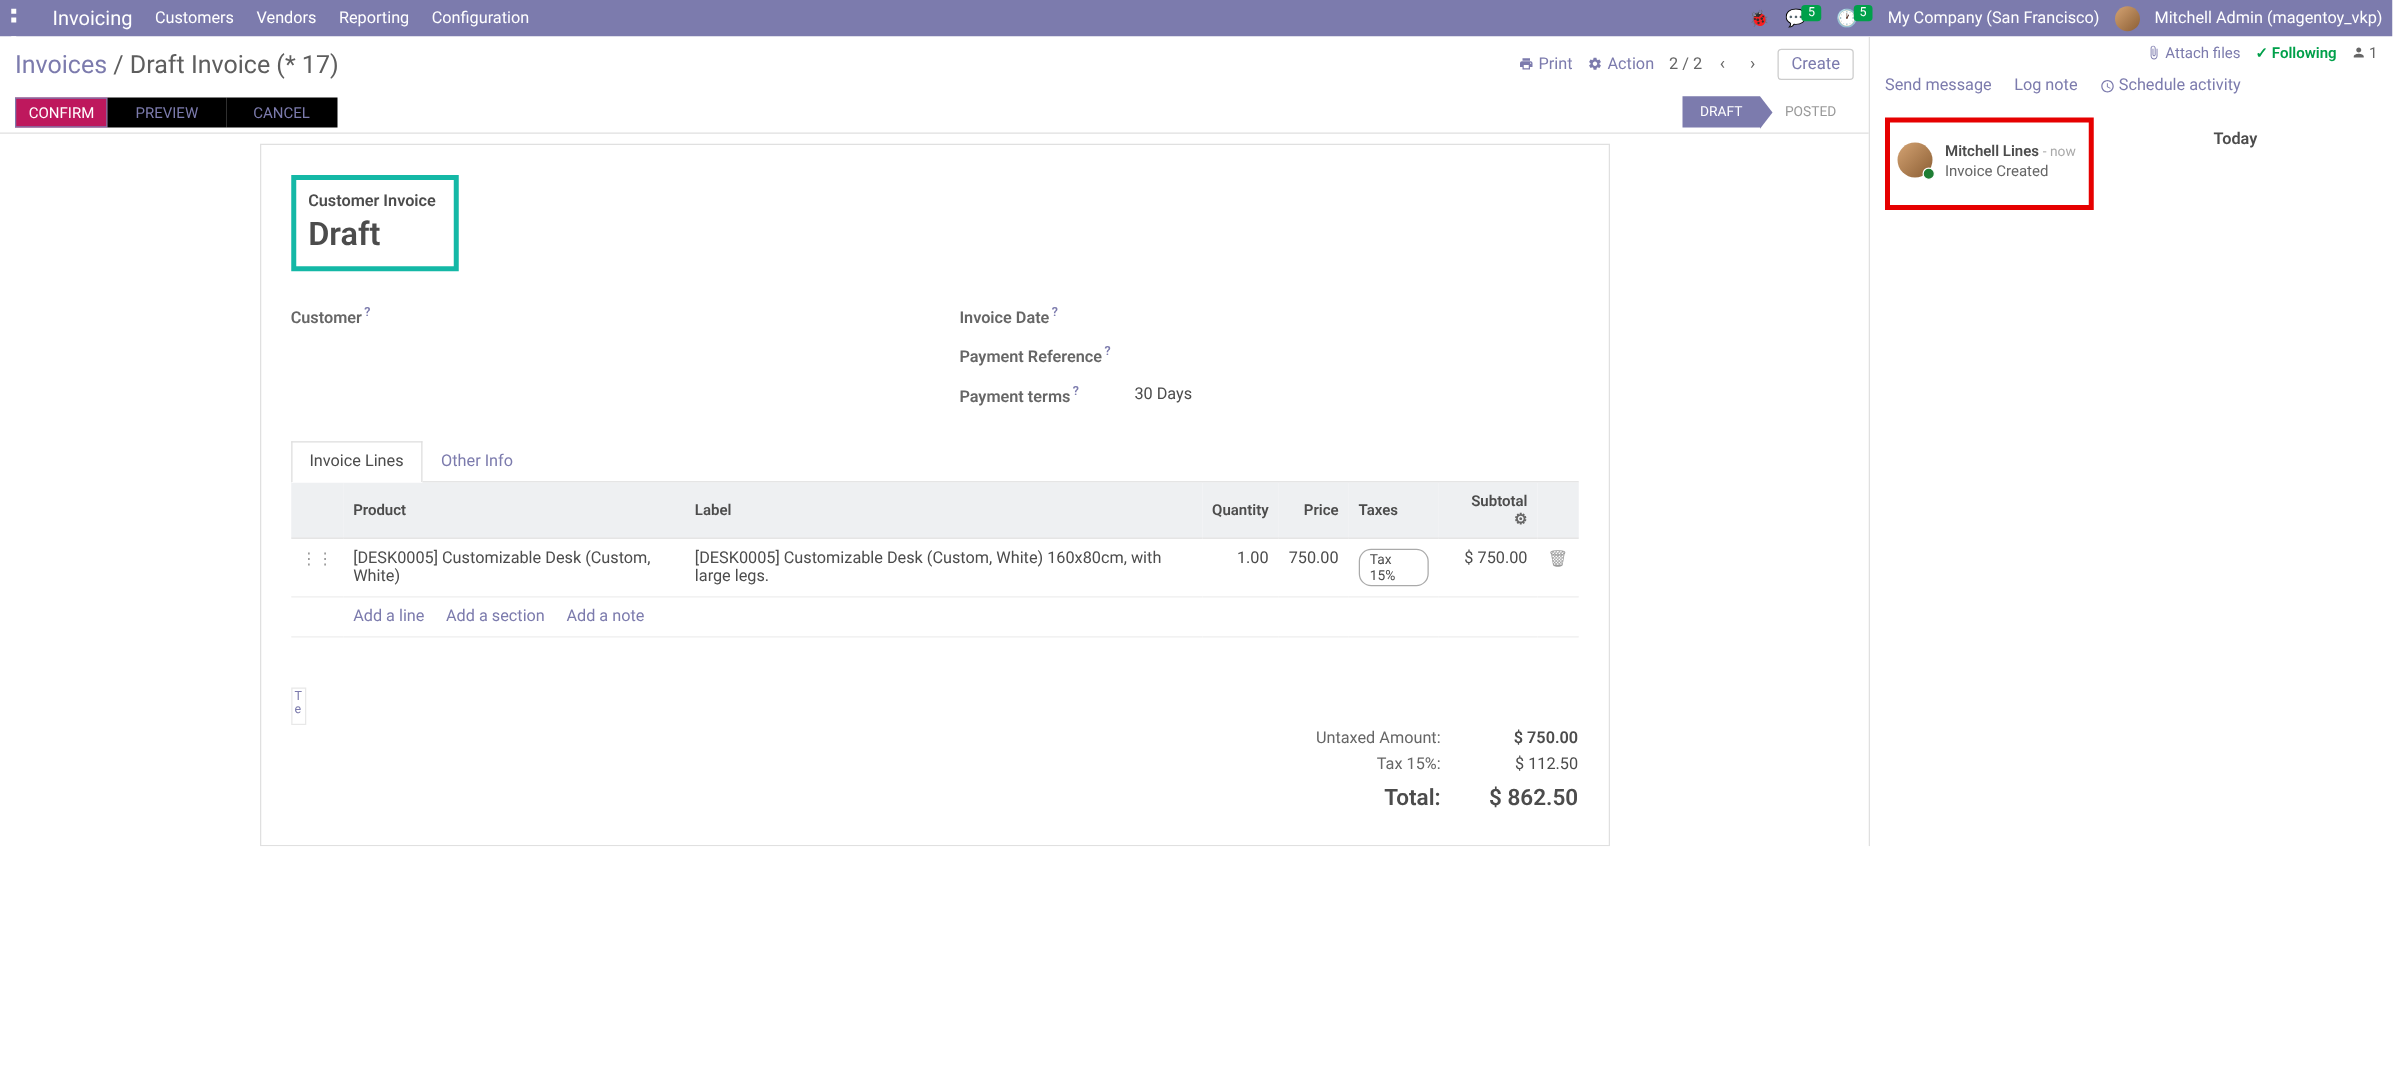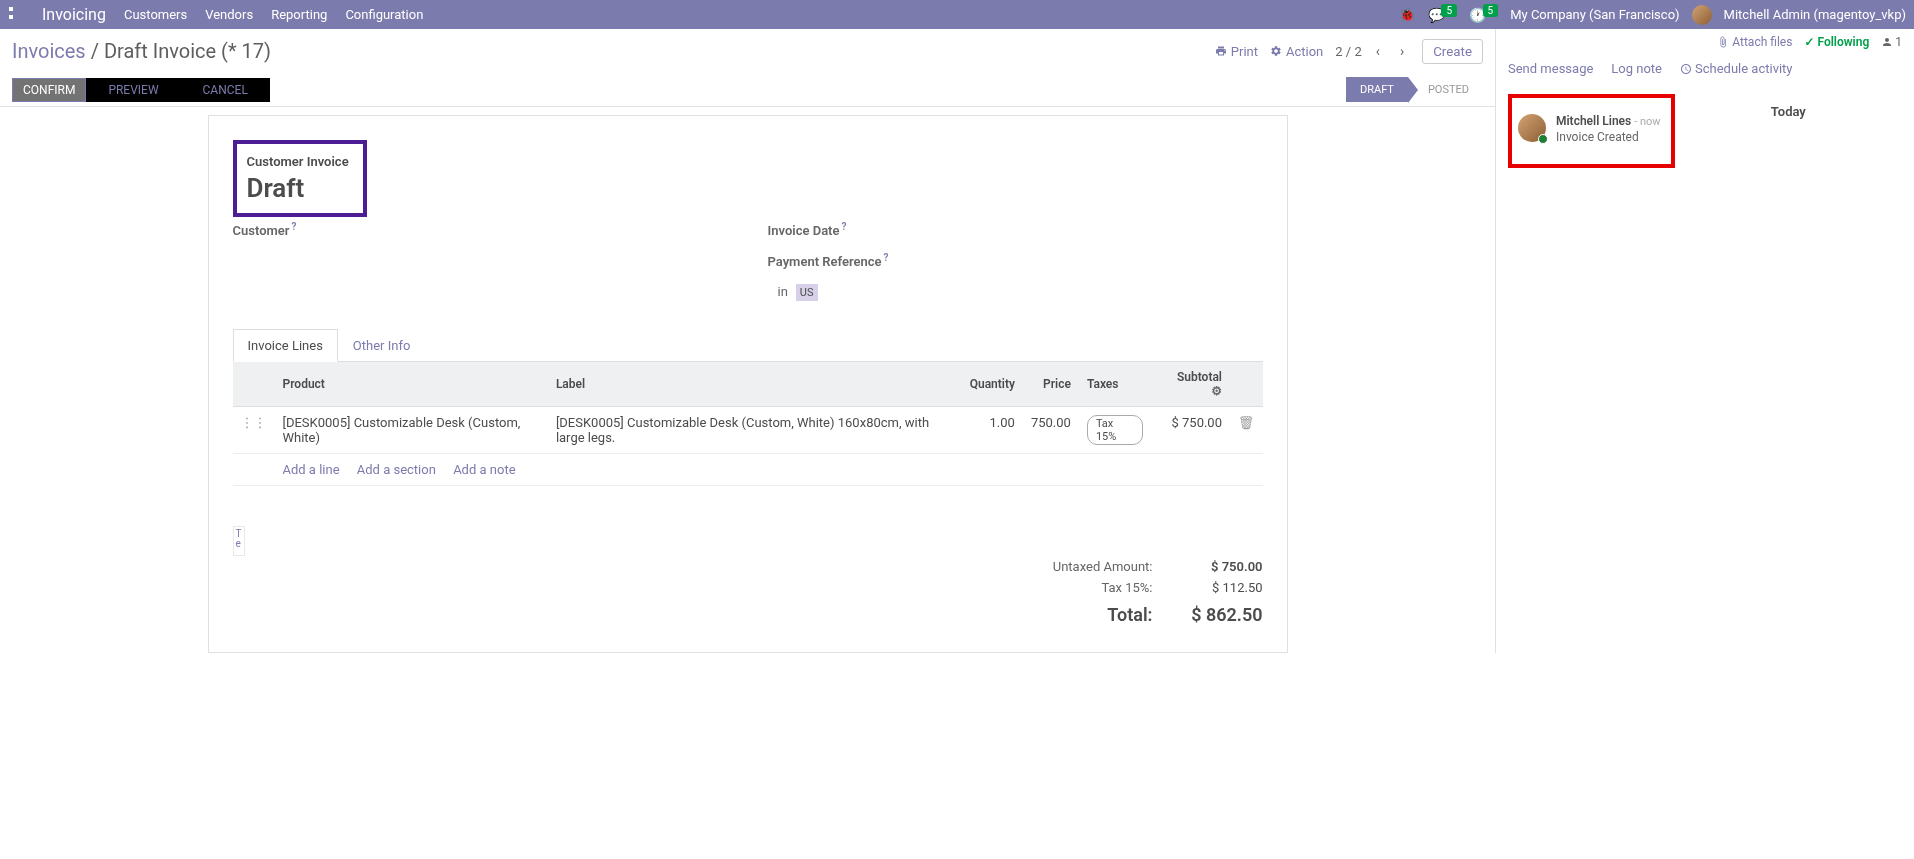--- a/index.html
+++ b/index.html
@@ -25,30 +25,30 @@
 .pager { display: flex; align-items: center; gap: 8px; color: #666; }
 .pager-arrow { cursor: pointer; padding: 2px 6px; color: #666; font-size: 14px; }
 .btn-create { border: 1px solid #ccc; background: #fff; color: #7c7bad; padding: 4px 10px; border-radius: 3px; cursor: pointer; }
 
 .main-layout { display: flex; }
 .content-area { flex: 1; border-right: 1px solid #e0e0e0; }
 .chatter { width: 418px; padding: 0; }
 
 .status-bar { display: flex; justify-content: space-between; align-items: center; padding: 4px 12px; border-bottom: 1px solid #e0e0e0; }
 .status-left { display: flex; gap: 0; }
-.btn-confirm { background: #737373; color: #fff; border: 1px solid #7c7bad; padding: 4px 10px; font-size: 12px; cursor: pointer; }
+.btn-confirm { background: #be185d; color: #fff; border: 1px solid #7c7bad; padding: 4px 10px; font-size: 12px; cursor: pointer; }
 .btn-secondary { background: #000000; color: #7c7bad; border: none; padding: 4px 22px; font-size: 12px; cursor: pointer; }
 .status-right { display: flex; align-items: center; }
 .status-arrow { display: inline-flex; align-items: center; position: relative; }
 .status-draft { background: #7c7bad; color: #fff; padding: 6px 14px; font-size: 11px; position: relative; }
 .status-draft::after { content: ''; position: absolute; right: -10px; top: 0; border-left: 10px solid #7c7bad; border-top: 13px solid transparent; border-bottom: 13px solid transparent; }
 .status-posted { color: #999; padding: 6px 14px 6px 20px; font-size: 11px; }
 
 .form-sheet { max-width: 1080px; margin: 0 auto; background: #fff; border: 1px solid #e0e0e0; margin-top: 8px; padding: 24px; }
-.red-box { border: 4px solid #4c1d95; display: inline-block; padding: 10px 14px 10px 10px; margin-bottom: 4px; }
+.red-box { border: 4px solid #14b8a6; display: inline-block; padding: 10px 14px 10px 10px; margin-bottom: 28px; }
 .doc-type { font-size: 13px; font-weight: 600; }
 .doc-status { font-size: 26px; font-weight: 600; margin-top: 4px; }
 
 .form-row { display: flex; gap: 40px; margin-bottom: 20px; }
 .form-col { flex: 1; }
 .field-group { display: flex; margin-bottom: 8px; align-items: flex-start; }
 .field-label { width: 140px; font-size: 13px; font-weight: 600; color: #666; position: relative; }
 .field-label sup { color: #7c7bad; font-size: 10px; margin-left: 2px; }
 .field-value { flex: 1; font-size: 13px; }
 .customer-box { background: #fde7e7; padding: 8px 10px; flex: 1; }
@@ -188,23 +188,23 @@
         </div>
         <div class="form-col">
           <div class="field-group">
             <div class="field-label"><span>Invoice Date</span><sup>?</sup></div>
             <div class="field-value"></div>
           </div>
           <div class="field-group" style="margin-top:14px;">
             <div class="field-label"><span>Payment Reference</span><sup>?</sup></div>
             <div class="field-value"></div>
           </div>
-          <div class="field-group" style="margin-top:14px; justify-content:flex-start; padding-left:10px;">
-            <span class="in-label">in</span>
-            <span class="currency-badge">US</span>
+          <div class="field-group" style="margin-top:14px;">
+            <div class="field-label"><span>Payment terms</span><sup>?</sup></div>
+            <div class="field-value">30 Days</div>
           </div>
         </div>
       </div>
 
       
       <div class="tabs">
         <div class="tab active">Invoice Lines</div>
         <div class="tab">Other Info</div>
       </div>
 

